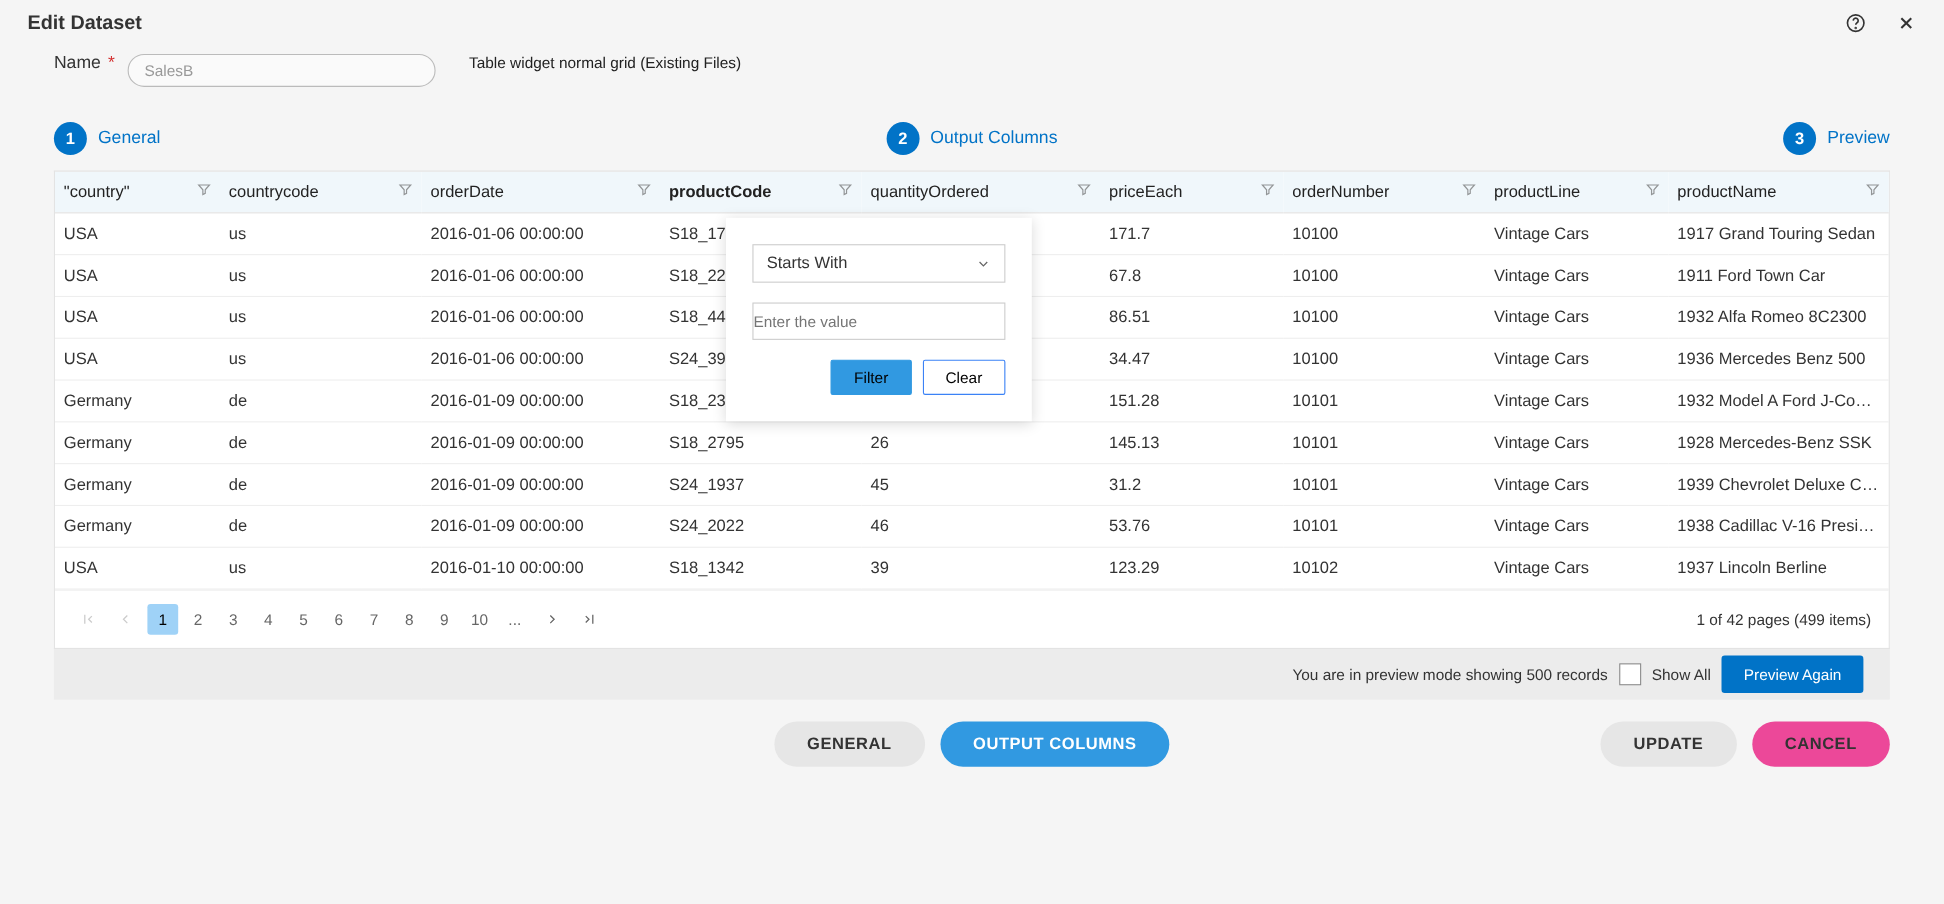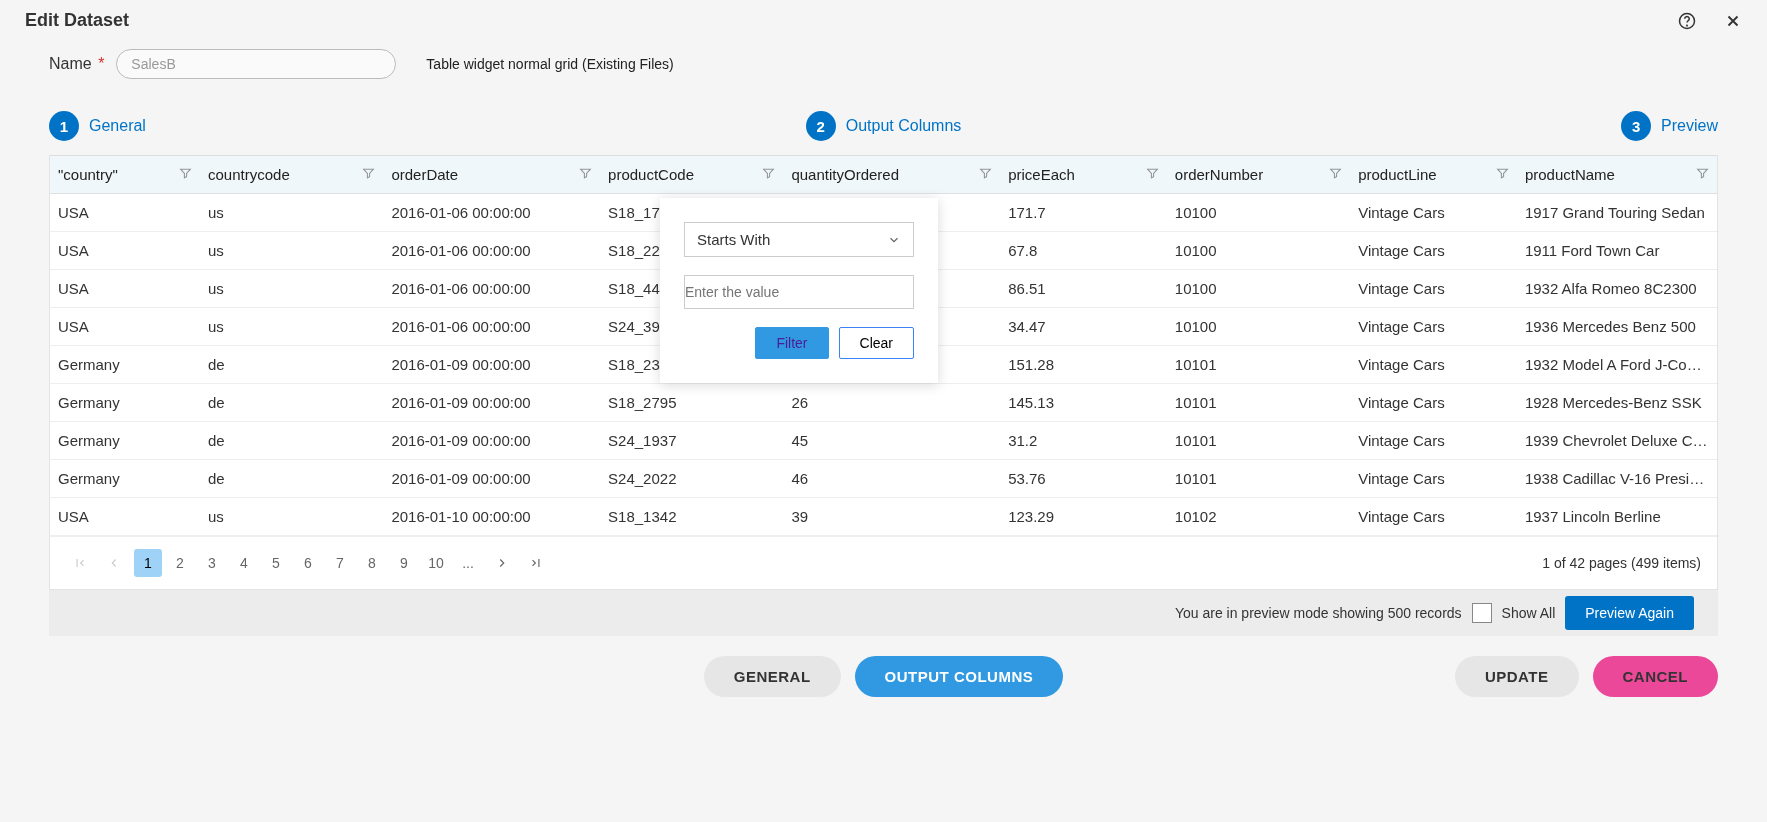--- a/index.html
+++ b/index.html
@@ -2,21 +2,21 @@
 <html><head>
   <meta charset="utf-8">
   <style>
     * { box-sizing: border-box; margin: 0; padding: 0; font-family: "Segoe UI", Arial, sans-serif; }
     body { background: #f5f5f5; padding: 10px 25px; color: #333; }
     .dialog { width: 100%; }
     .header-bar { display: flex; align-items: center; justify-content: space-between; margin-bottom: 18px; }
     .title { font-size: 18px; font-weight: 600; }
     .header-icons { display: flex; gap: 28px; align-items: center; }
     .icon-btn { cursor: pointer; display: inline-flex; align-items: center; justify-content: center; }
-    .name-row { display: flex; align-items: center; gap: 12px; margin-bottom: 32px; padding-left: 24px; }
+    .name-row { display: flex; align-items: flex-start; gap: 12px; margin-bottom: 32px; padding-left: 24px; }
     .required { color: #d32f2f; margin-left: 2px; }
     .text-input { border: 1px solid #bbb; border-radius: 20px; padding: 6px 14px; width: 280px; font-size: 14px; background: #fafafa; color: #999; }
     .subtitle { font-size: 14px; color: #222; margin-left: 18px; }
     .steps { display: flex; justify-content: space-between; align-items: center; padding: 0 24px 10px; }
     .step { display: flex; align-items: center; gap: 10px; cursor: pointer; }
     .step-num { width: 30px; height: 30px; border-radius: 50%; background: #0173C7; color: #fff; display: flex; align-items: center; justify-content: center; font-size: 15px; font-weight: 600; }
     .step-label { color: #0173C7; font-size: 16px; }
     .table-wrap { background: #fff; border: 1px solid #e3e3e3; border-top: 1px solid #ddd; position: relative; margin: 4px 24px 0; }
     table { width: 100%; border-collapse: collapse; table-layout: fixed; }
     th { background: #f0f7fb; text-align: left; padding: 10px 8px; font-weight: 400; font-size: 15px; border-bottom: 1px solid #e0e0e0; position: relative; color: #222; }
@@ -37,21 +37,21 @@
     .footer { display: flex; justify-content: center; gap: 14px; padding: 20px; position: relative; }
     .pill-btn { border: none; border-radius: 24px; padding: 12px 30px; font-size: 15px; font-weight: 700; cursor: pointer; letter-spacing: 0.5px; }
     .pill-grey { background: #e6e6e6; color: #333; }
     .pill-blue { background: #3199e1; color: #fff; }
     .footer-right { position: absolute; right: 24px; display: flex; gap: 14px; }
     .filter-popup { position: absolute; top: 42px; left: 610px; width: 278px; background: #fff; box-shadow: 0 2px 12px rgba(0,0,0,0.15); padding: 24px; z-index: 10; }
     .dropdown { border: 1px solid #ccc; width: 100%; padding: 8px 12px; font-size: 15px; display: flex; justify-content: space-between; align-items: center; cursor: pointer; margin-bottom: 18px; }
     .popup-input { border: 1px solid #ccc; width: 100%; padding: 8px 0; font-size: 14px; margin-bottom: 18px; }
     .popup-btns { display: flex; justify-content: flex-end; gap: 10px; }
     .small-btn { border: 1px solid #3b82f6; background: #fff; padding: 7px 20px; font-size: 14px; cursor: pointer; border-radius: 2px; }
-    .small-btn.primary { background: #3199e1; color: #4c1d95; border: 1px solid #3199e1; }
+    .small-btn.primary { background: #3199e1; color: #000000; border: 1px solid #3199e1; }
   </style>
 </head>
 <body>
 
 <div class="dialog">
   <div class="header-bar">
     <div class="title">Edit Dataset</div>
     <div class="header-icons">
       <span class="icon-btn">
         <svg width="18" height="18" viewBox="0 0 24 24" fill="none" stroke="#333" stroke-width="2">
@@ -110,21 +110,21 @@
               </div>
             </th>
             <th style="width: 13%;">
               <div class="th-inner">
                 <span class="th-label">orderDate</span>
                 <span class="filter-icon"><svg width="13" height="13" viewBox="0 0 24 24" fill="none" stroke="#555" stroke-width="2">
                     <path d="M3 4h18l-7 8v6l-4 2v-8L3 4z"></path>
                   </svg></span>
               </div>
             </th>
-            <th style="width: 11%;">
+            <th style="width: 11%; font-weight: bold;">
               <div class="th-inner">
                 <span class="th-label">productCode</span>
                 <span class="filter-icon"><svg width="13" height="13" viewBox="0 0 24 24" fill="none" stroke="#555" stroke-width="2">
                     <path d="M3 4h18l-7 8v6l-4 2v-8L3 4z"></path>
                   </svg></span>
               </div>
             </th>
             <th style="width: 13%;">
               <div class="th-inner">
                 <span class="th-label">quantityOrdered</span>

